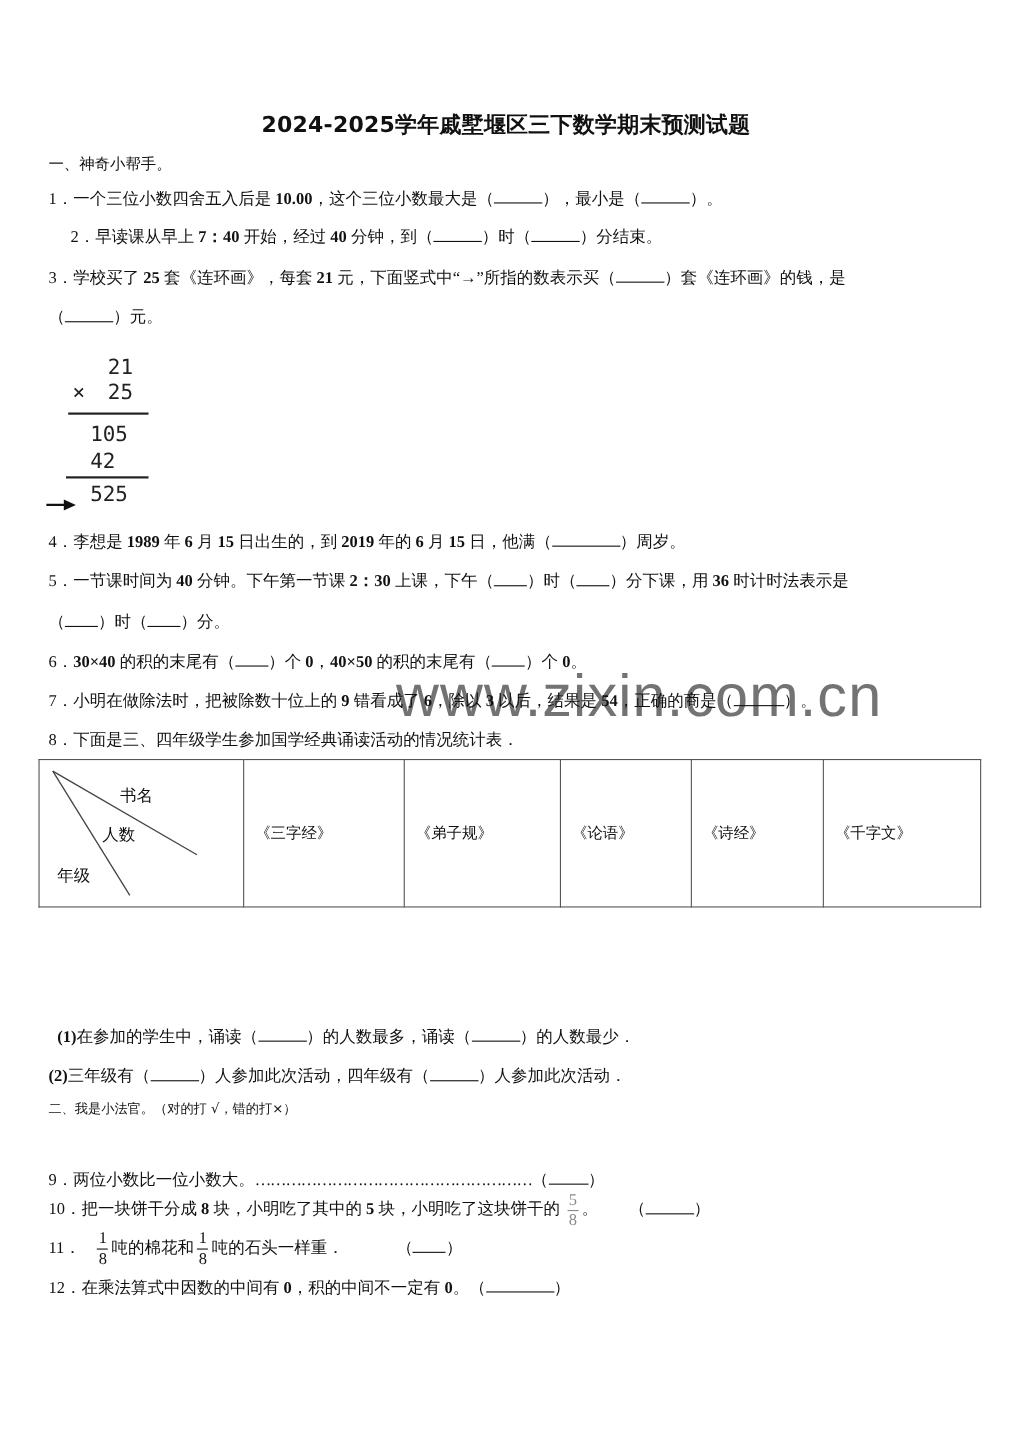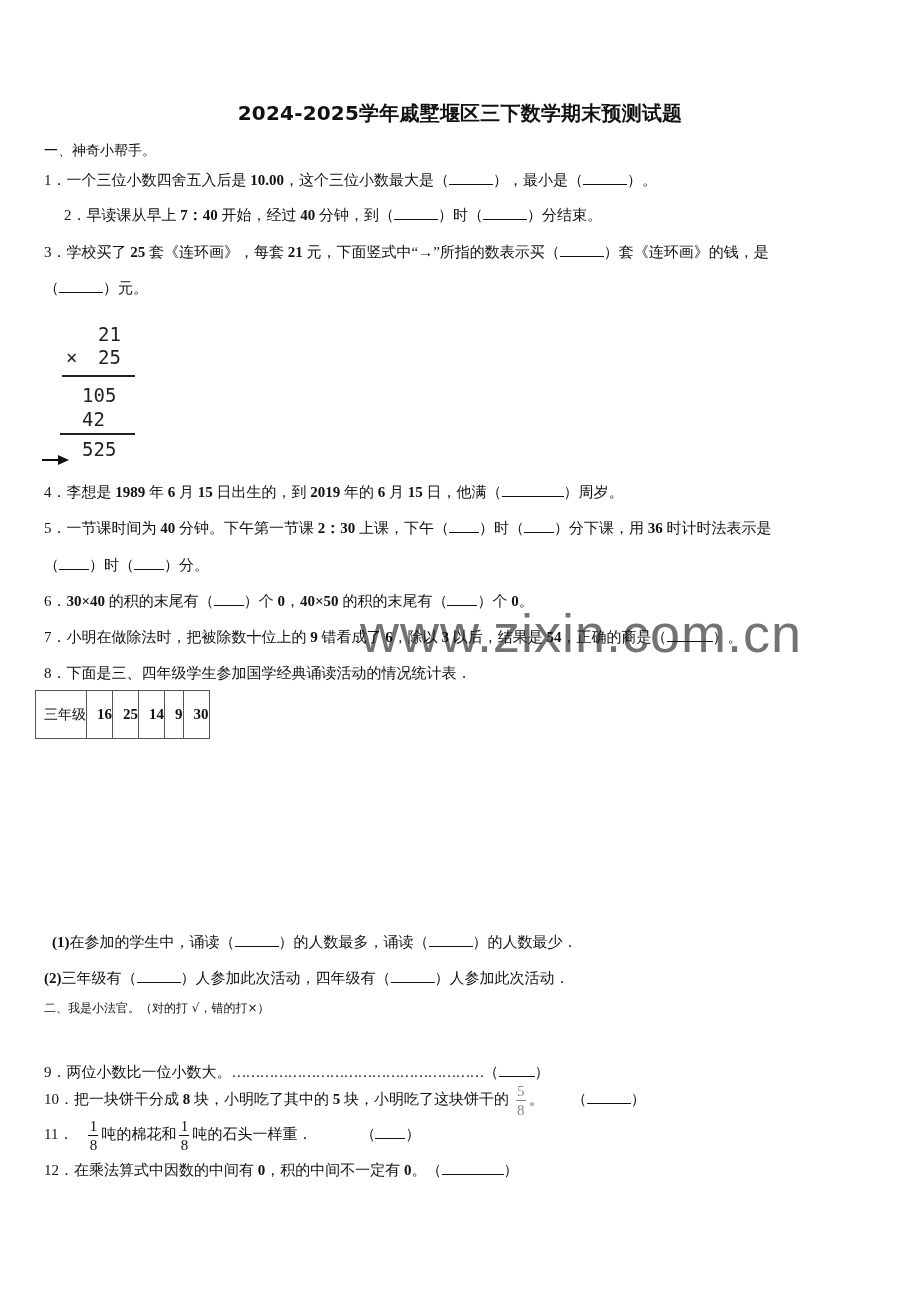--- a/index.html
+++ b/index.html
@@ -91,27 +91,35 @@
 <div class="abs line fg" style="left:44px;top:627px;">
   <span>7．</span><span>小明在做除法时，把被除数十位上的 </span><b>9</b><span> 错看成了 </span><b>6</b><span>，除以 </span><b>3</b><span> 以后，结果是 </span><b>54</b><span>，正确的商是（</span><span class="blank" style="width:46px"></span><span>）。</span>
 </div>
 
 <div class="abs line fg" style="left:44px;top:663px;">
   <span>8．</span><span>下面是三、四年级学生参加国学经典诵读活动的情况统计表．</span>
 </div>
 
 <table class="stats">
   <tbody>
-  <tr style="height:48px;">
-    <td class="rowh">三年级</td>
-    <td class="val">16</td>
-    <td class="val">25</td>
-    <td class="val">14</td>
-    <td class="val">9</td>
-    <td class="val">30</td>
+      <tr style="height:134px;">
+    <td class="diag">
+      <svg width="185" height="133" viewBox="0 0 185 133">
+        <line x1="12" y1="10" x2="143" y2="86" stroke="#444" stroke-width="1.2"></line>
+        <line x1="12" y1="10" x2="82" y2="123" stroke="#444" stroke-width="1.2"></line>
+      </svg>
+      <span style="left:73px;top:23px;">书名</span>
+      <span style="left:57px;top:59px;">人数</span>
+      <span style="left:16px;top:96px;">年级</span>
+    </td>
+    <td class="hdr" style="width:135px;">《三字经》</td>
+    <td class="hdr" style="width:131px;">《弟子规》</td>
+    <td class="hdr" style="width:108px;">《论语》</td>
+    <td class="hdr" style="width:109px;">《诗经》</td>
+    <td class="hdr" style="width:132px;">《千字文》</td>
   </tr>
 </tbody>
   </table>
 
 <div class="abs line fg" style="left:52px;top:932px;">
   <b>(1)</b><span>在参加的学生中，诵读（</span><span class="blank" style="width:44px"></span><span>）的人数最多，诵读（</span><span class="blank" style="width:44px"></span><span>）的人数最少．</span>
 </div>
 <div class="abs line fg" style="left:44px;top:968px;">
   <b>(2)</b><span>三年级有（</span><span class="blank" style="width:44px"></span><span>）人参加此次活动，四年级有（</span><span class="blank" style="width:44px"></span><span>）人参加此次活动．</span>
 </div>

